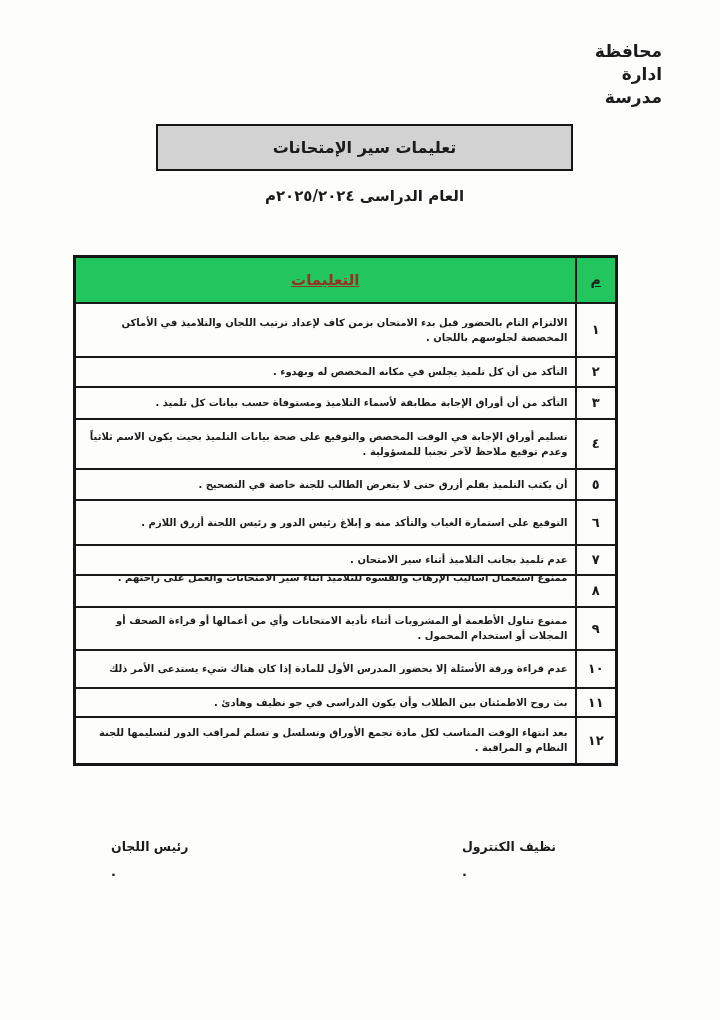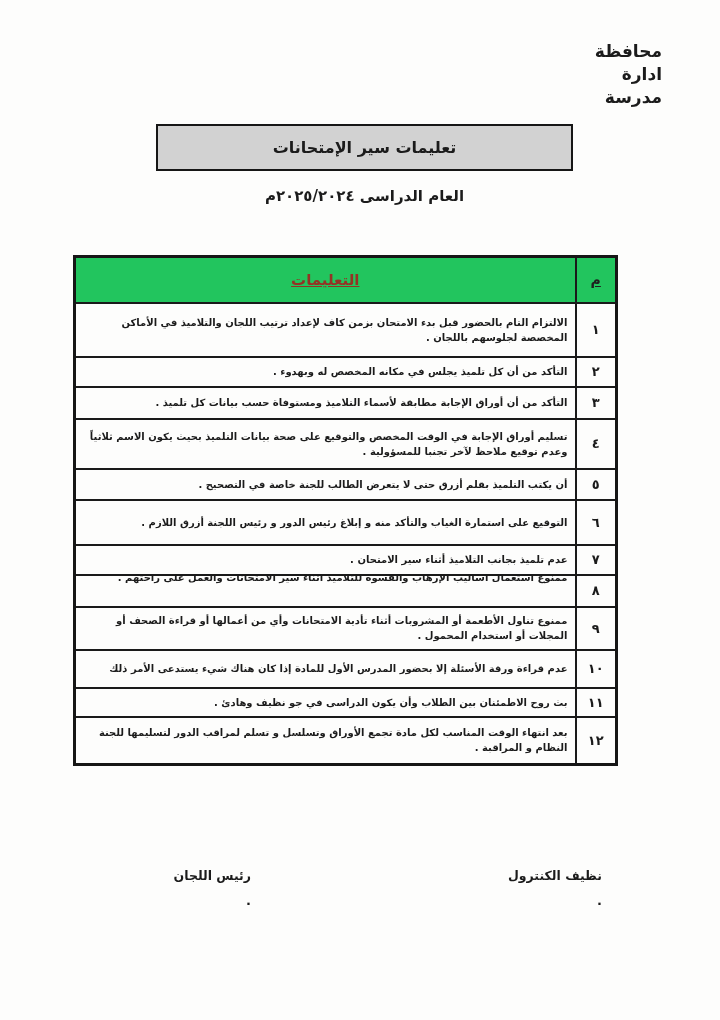--- a/index.html
+++ b/index.html
@@ -56,22 +56,22 @@
   tr.r7  { height: 30px; }
   tr.r8  { height: 31px; }
   tr.r9  { height: 43px; }
   tr.r10 { height: 38px; padding-left: 28px; }
   tr.r11 { height: 29px; }
   tr.r12 { height: 48px; }
   td.clip { padding: 0 7px; }
   .clipwin { height: 30px; overflow: hidden; }
   .clipspan { display: block; margin-top: -6px; }
   .sig {
-    position: absolute; width: 140px; top: 868px;
-    text-align: right; font-size: 12.5px;
+    position: absolute; width: 140px; top: 839px;
+    text-align: left; font-size: 12.5px;
   }
   .sig-right { left: 462px; }
   .sig-left  { left: 111px; }
   .sig .dot { margin-top: 13px; font-size: 13px; line-height: 10px; }
 </style>
 </head>
 <body>
 
 <div class="letterhead">
   <div>محافظة</div>

